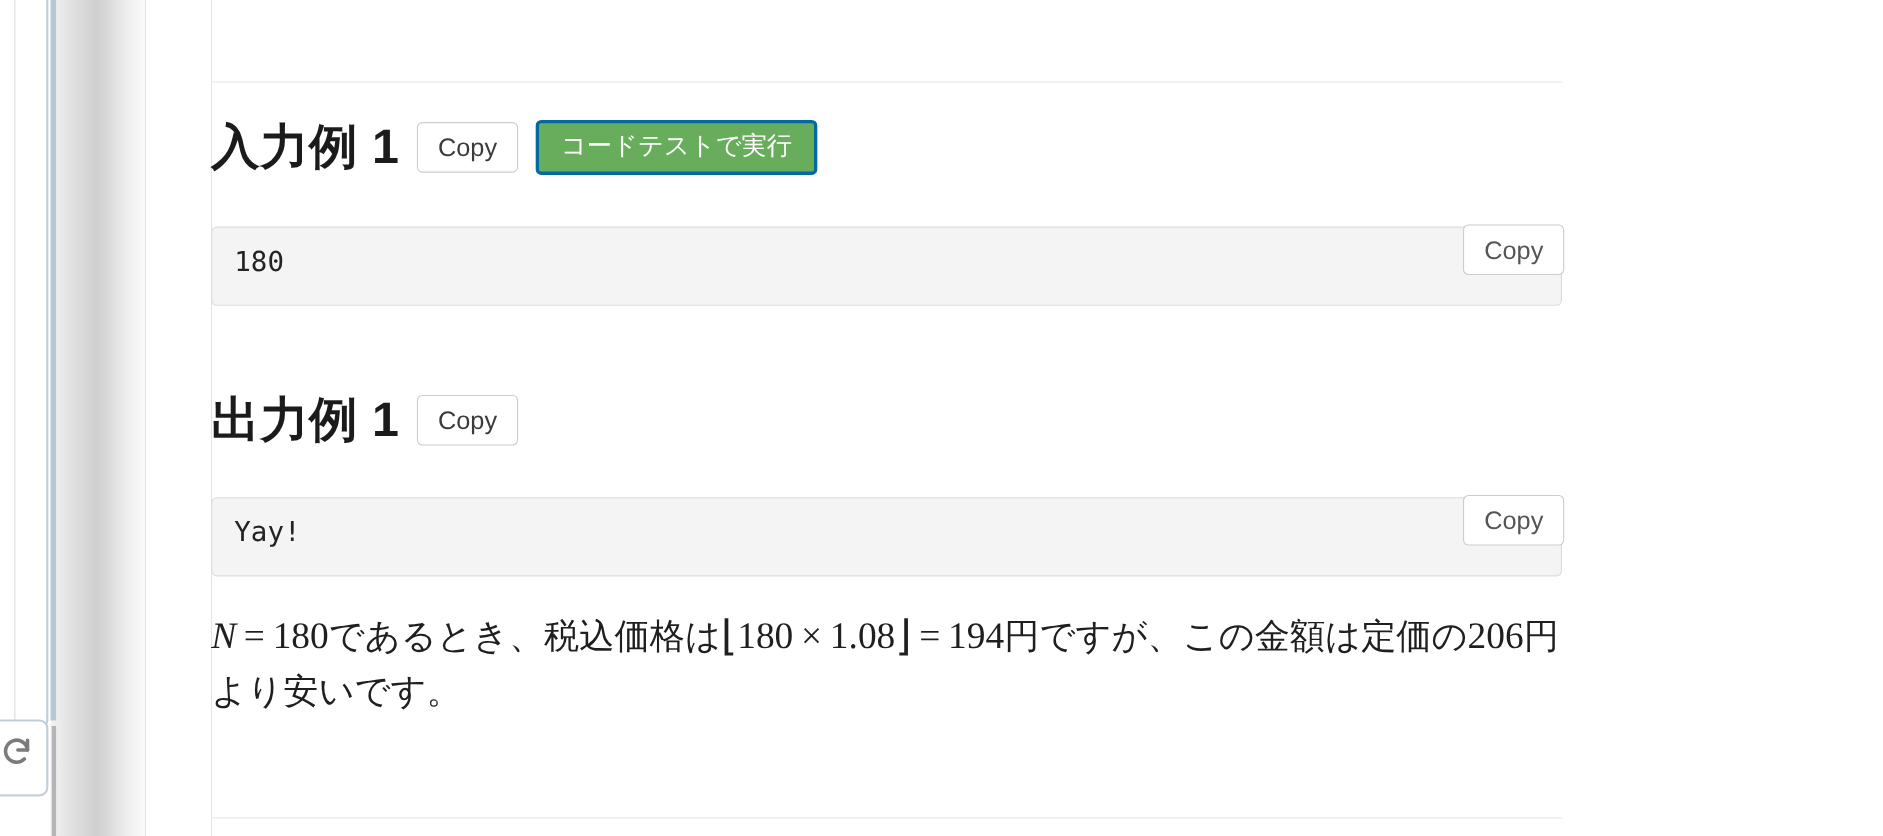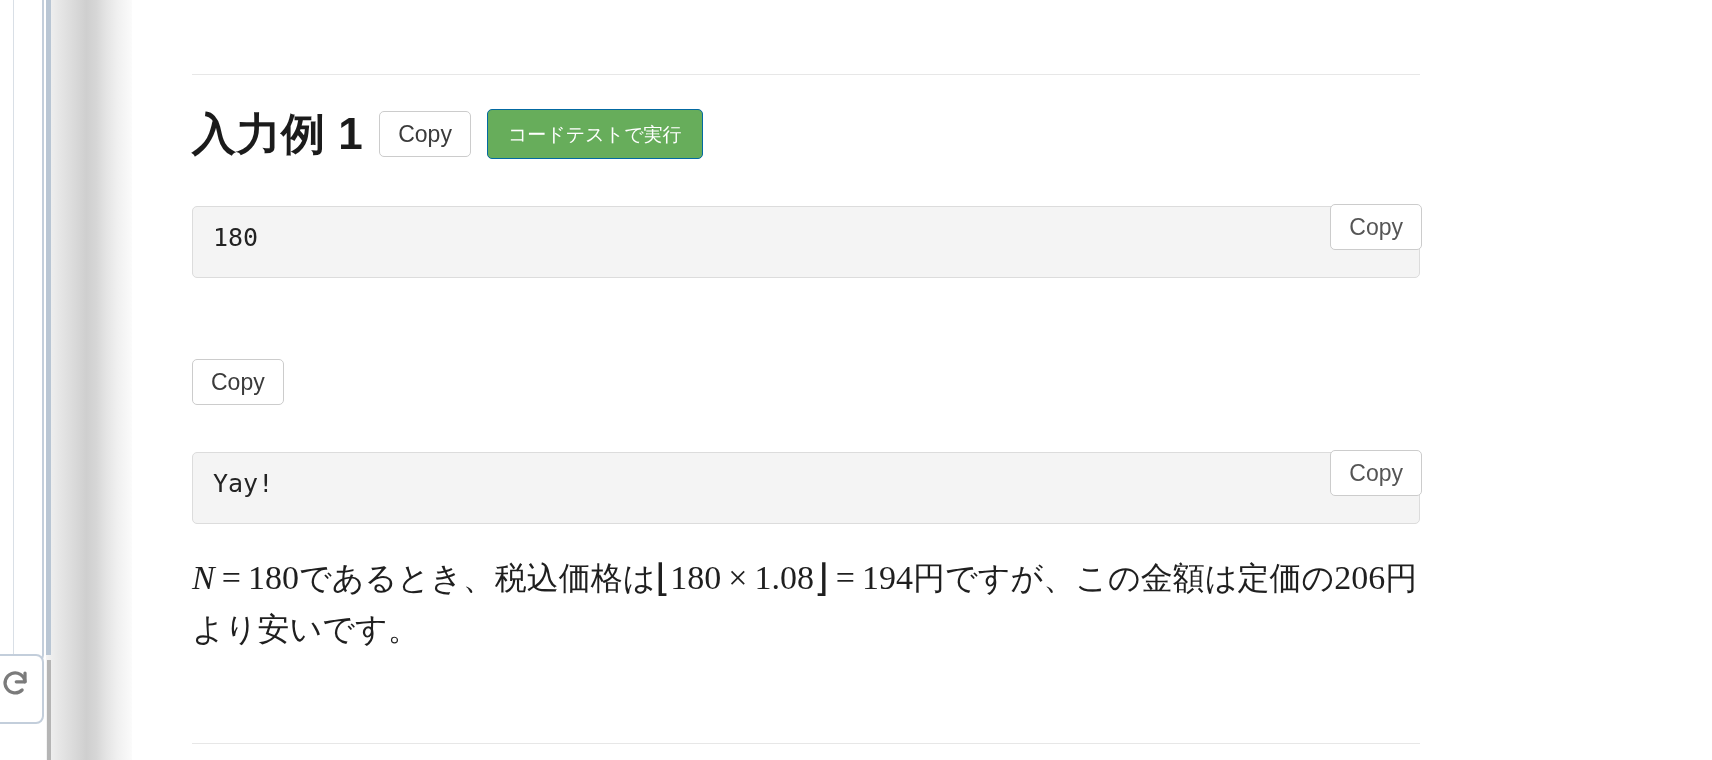--- a/index.html
+++ b/index.html
@@ -130,25 +130,25 @@
     line-height: 1;
     cursor: pointer;
   }
   .btn-run {
     display: inline-flex;
     align-items: center;
     justify-content: center;
     height: 50px;
     padding: 0 20px;
     background: #67ad5b;
-    border: 1px solid #0369a1;
+    border: 3px solid #0369a1;
     border-radius: 5px;
     color: #ffffff;
-    font-size: 19px;
-    font-family: Liberation Sans, sans-serif;
+    font-size: 23px;
+    font-family: Liberation Mono, monospace;
     line-height: 1;
     cursor: pointer;
     white-space: nowrap;
   }
 
   .codeblock-wrap {
     position: relative;
     width: 1228px;
   }
   .codeblock {
@@ -251,20 +251,21 @@
     <div class="spacer-sm"></div>
 
     <div class="codeblock-wrap">
       <pre class="codeblock">180</pre>
       <button class="codeblock-copy">Copy</button>
     </div>
 
     <div class="spacer-lg"></div>
 
     <div class="section-head">
+      <div class="section-title">出力例 1</div>
       <button class="btn-copy">Copy</button>
     </div>
 
     <div class="spacer-sm"></div>
 
     <div class="codeblock-wrap">
       <pre class="codeblock">Yay!</pre>
       <button class="codeblock-copy">Copy</button>
     </div>
 

